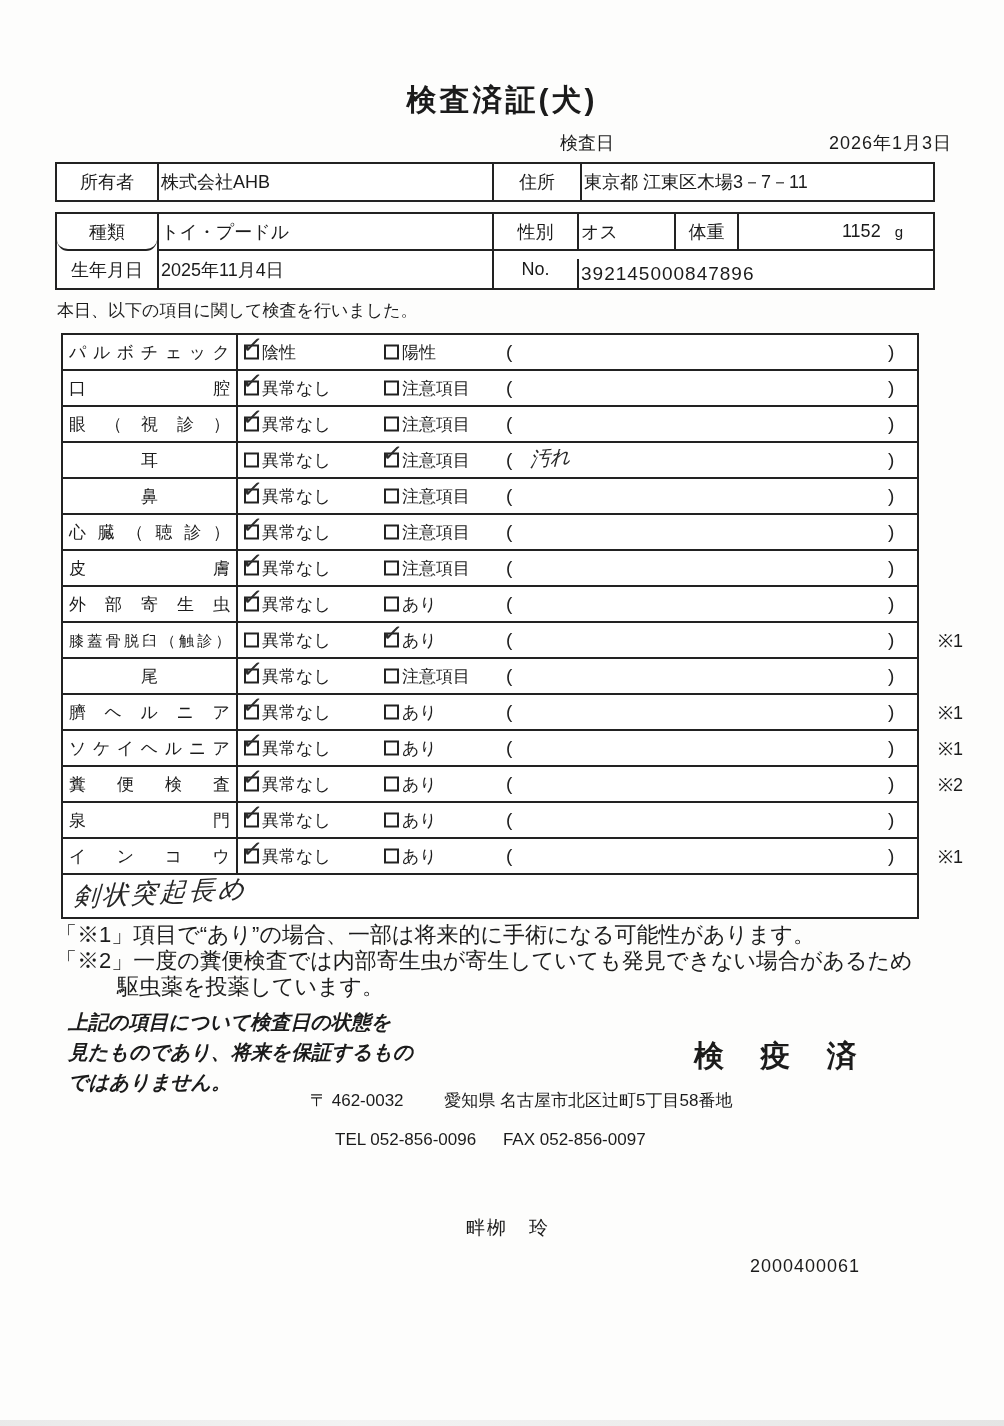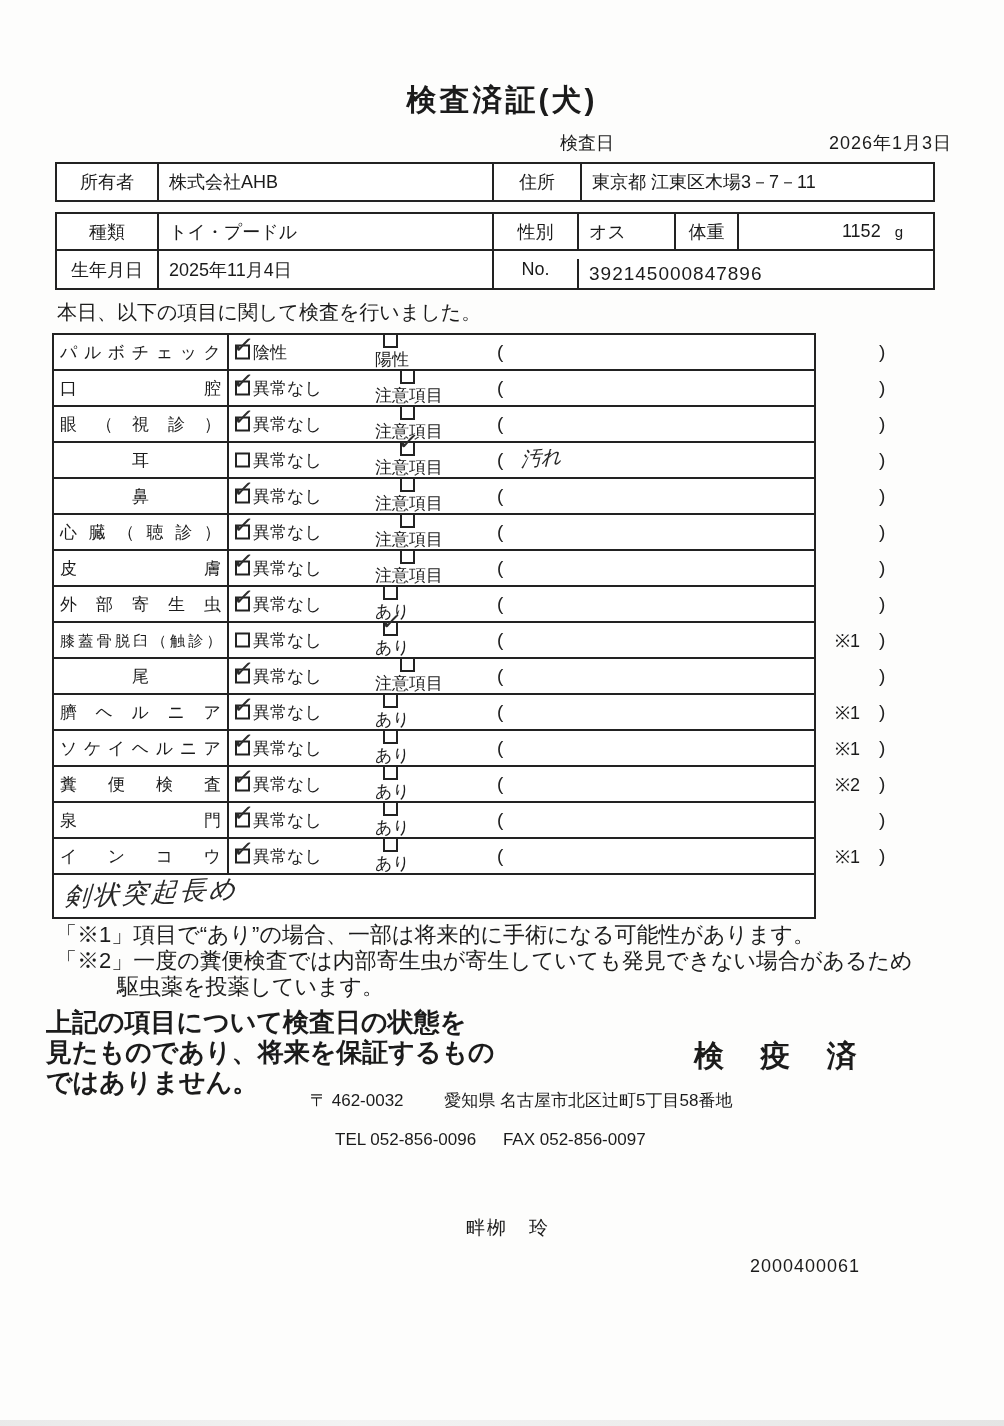--- a/index.html
+++ b/index.html
@@ -20,59 +20,59 @@
     text-align: center; font-size: 30px; font-weight: 600; letter-spacing: 3px;
   }
   .date-row { position: absolute; top: 131px; left: 55px; width: 880px; height: 26px; font-size: 18px; }
   .date-label { position: absolute; left: 505px; top: 0; }
   .date-value { position: absolute; right: -17px; top: 0; letter-spacing: 1px; }
 
   
   .hdr-table { position: absolute; left: 55px; width: 880px; border: 2px solid #222; display: grid; background:#fff; }
   .owner-table { top: 162px; height: 40px; grid-template-columns: 100px 335px 88px 1fr; }
   .pet-table   { top: 212px; height: 78px; grid-template-columns: 100px 335px 85px 97px 63px 1fr; grid-auto-rows: 1fr; }
-  .cell { display: flex; align-items: center; padding: 0 10px; font-size: 18px; border-left: 2px solid #222; overflow: hidden; white-space: nowrap; }
-  .cell.first { border-left: none; }
+  .cell { display: flex; align-items: center; padding: 0 2px; font-size: 18px; border-left: 2px solid #222; overflow: hidden; white-space: nowrap; }
+  .cell.first { border-left: none; border-radius: 11px; }
   .cell.lab { justify-content: center; padding: 0 4px; }
   .cell.top2 { border-bottom: 2px solid #222; }
   .cell.weight { justify-content: flex-end; padding-right: 30px; gap: 14px; }
   .cell .unit { font-size: 15px; }
   .cell.num { letter-spacing: 1px; font-size: 19px; }
 
-  .statement { position: absolute; left: 57px; top: 299px; font-size: 20px; }
+  .statement { position: absolute; left: 57px; top: 299px; font-size: 17px; }
 
   
-  .exam-table { position: absolute; left: 52px; top: 333px; width: 764px; border: 2px solid #222; background:#fff; }
+  .exam-table { position: absolute; left: 61px; top: 333px; width: 858px; border: 2px solid #222; background:#fff; }
   .exam-row { position: relative; display: flex; height: 36px; border-bottom: 2px solid #222; }
   .exam-row:last-child { border-bottom: none; height: 42px; }
   .exam-label { width: 175px; border-right: 2px solid #222; display: flex; align-items: center; padding: 0 6px; }
   .row-label { width: 100%; font-size: 17px; line-height: 1; }
   .row-label.justify { text-align: justify; text-align-last: justify; text-justify: inter-character; }
   .row-label.center { text-align: center; }
   .row-label.tight { font-size: 15px; letter-spacing: -0.5px; }
   .exam-content { position: relative; flex: 1; }
   .cbgroup { position: absolute; top: 50%; transform: translateY(-50%); display: inline-flex; align-items: center; font-size: 17px; white-space: nowrap; }
   .cbgroup.g1 { left: 6px; }
-  .cbgroup.g2 { left: 146px; flex-direction: column; }
+  .cbgroup.g2 { left: 146px; }
   .cb { position: relative; width: 15px; height: 15px; border: 2px solid #222; margin-right: 3px; flex: none; }
   .tick { position: absolute; left: -4px; top: -14px; font-size: 25px; font-weight: 400; color: #2d2d2d;
           transform: rotate(7deg); font-family: "DejaVu Sans", sans-serif; line-height: 1; }
   .paren { position: absolute; top: 50%; transform: translateY(-50%); font-size: 19px; color: #222; }
   .paren.po { left: 268px; }
   .paren.pc { left: 650px; }
   .refmark { position: absolute; right: -46px; top: 50%; transform: translateY(-50%); font-size: 18px; white-space: nowrap; }
   .hand { font-style: italic; color: #272727; font-family: "DejaVu Sans", sans-serif; white-space: nowrap; }
   .hand.note { position: absolute; left: 292px; top: 45%; transform: translateY(-50%) rotate(-5deg) skewX(-6deg); font-size: 20px; }
   .hand.free { position: absolute; left: 10px; top: 42%; transform: translateY(-50%) rotate(-3deg) skewX(-6deg); font-size: 26px; letter-spacing: 3px; }
 
   
   .footnotes { position: absolute; left: 55px; top: 922px; font-size: 22px; line-height: 26px; }
   .footnote-line { white-space: nowrap; }
   .footnote-line.indent { padding-left: 62px; }
-  .disclaimer { position: absolute; left: 46px; top: 1007px; font-size: 26px; font-weight: 600; line-height: 30px; }
+  .disclaimer { position: absolute; left: 68px; top: 1007px; font-size: 20px; font-weight: 600; line-height: 30px; font-style: italic; }
   .stamp { position: absolute; left: 694px; top: 1036px; font-size: 30px; font-weight: 600; letter-spacing: 14px; white-space: nowrap; }
   .addr-line { position: absolute; left: 310px; top: 1089px; font-size: 17px; white-space: nowrap; }
   .addr-line .postal { margin-right: 36px; text-align: center; }
   .tel-line { position: absolute; left: 335px; top: 1130px; font-size: 17px; white-space: nowrap; }
   .tel-line .fax { margin-left: 22px; }
   .clinic-name { position: absolute; left: 308px; top: 1177px; font-size: 24px; letter-spacing: 1px; white-space: nowrap; }
   .vet-name { position: absolute; left: 438px; top: 1215px; font-size: 19px; letter-spacing: 2px; white-space: nowrap; padding-left: 28px; }
   .serial { position: absolute; left: 750px; top: 1256px; font-size: 18px; letter-spacing: 1px; }
   .scan-edge { position: absolute; left: 0; right: 0; bottom: 0; height: 6px;
                background: linear-gradient(to right, #e3e3e3 0%, #efefef 35%, #e6e6e6 70%, #dcdcdc 100%); opacity: .75; }

